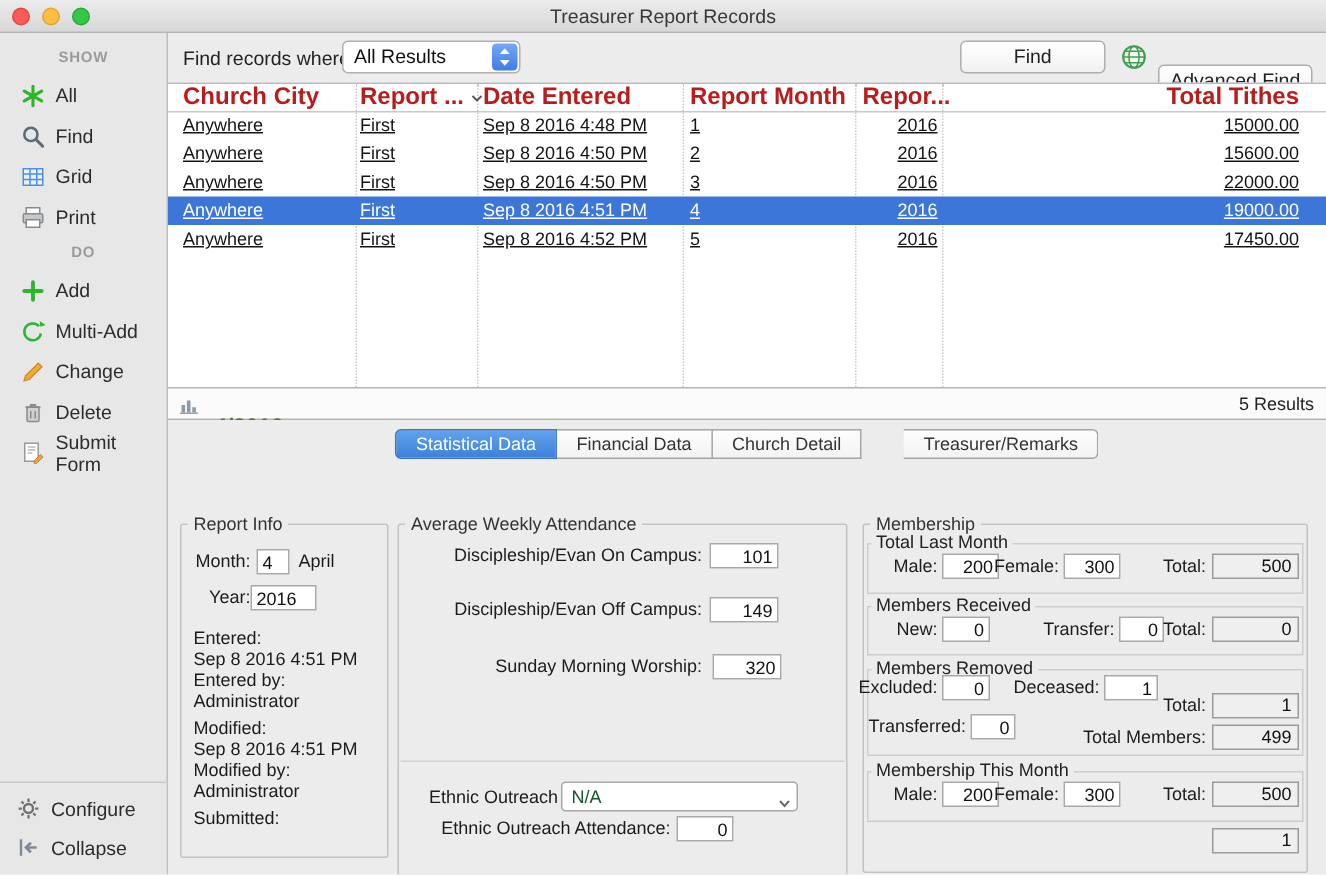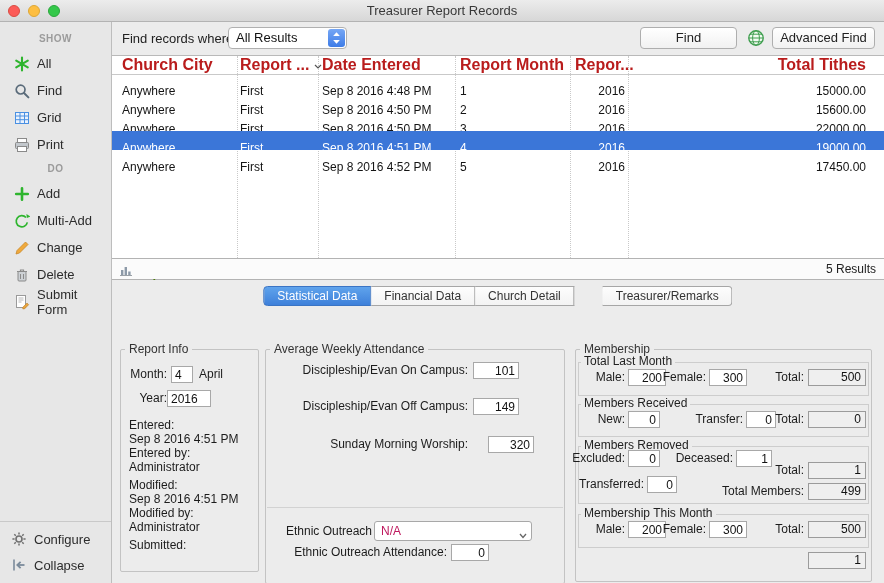--- a/index.html
+++ b/index.html
@@ -26,33 +26,33 @@
 
   
   .main{position:absolute;top:22px;left:112px;right:0;bottom:0;}
   .findbar{position:absolute;top:0;left:0;right:0;height:33px;background:#ececec;}
   .fb-label{position:absolute;left:10px;top:0;line-height:33px;font-size:13px;color:#222;}
   .popup{position:absolute;left:116px;top:5px;width:119px;height:22px;background:#fff;border:1px solid #b0b0b0;border-radius:4px;box-sizing:border-box;font-size:13px;cursor:default;}
   .popup-text{position:absolute;left:7px;top:0;line-height:20px;color:#111;}
   .popup-stepper{position:absolute;right:1px;top:1px;bottom:1px;width:17px;border-radius:3px;background:linear-gradient(#76a7f5,#3e7ce7);display:flex;align-items:center;justify-content:center;}
   .btn{position:absolute;top:5px;height:22px;background:linear-gradient(#ffffff,#f1f1f1);border:1px solid #aeaeae;border-radius:4px;font-size:13px;color:#222;text-align:center;box-sizing:border-box;font-family:inherit;padding:0;line-height:20px;}
   .btn.find{left:528px;width:97px;}
-  .btn.adv{right:9px;width:103px;}
+  .btn.adv{right:9px;width:103px;margin-top:16px;}
   .globe{position:absolute;left:634px;top:6px;width:20px;height:20px;}
 
   
   .tablewrap{position:absolute;top:33px;left:0;right:0;height:203px;background:#fff;border-top:1px solid #b9b9b9;box-sizing:border-box;}
   .colsep{position:absolute;top:0;bottom:0;width:0;border-left:1px dotted #c9c9c9;z-index:1;}
   .thead{position:absolute;top:0;left:0;right:0;height:18px;border-bottom:1px solid #c9c9c9;z-index:2;}
   .th{position:absolute;top:0;line-height:17px;font-size:16px;font-weight:bold;color:#b91c1c;white-space:nowrap;}
   .rows{position:absolute;top:18px;left:0;right:0;z-index:2;}
   .trow{position:relative;height:19px;}
   .trow.selected{background:#3b76d8;}
   .trow.selected .td{color:#fff;}
-  .td{position:absolute;top:8px;line-height:19px;font-size:12px;color:#141414;white-space:nowrap;}
+  .td{position:absolute;top:0;line-height:19px;font-size:12px;color:#141414;white-space:nowrap;text-decoration:underline;}
   .c1{left:10px}.c2{left:128px}.c3{left:210px}.c4{left:348px}.c5{right:259px}.c6{right:18px}.h5{left:463px}
 
   
   .statusbar{position:absolute;top:236px;left:0;right:0;height:22px;background:#fbfbfb;border-top:1px solid #b3b3b3;border-bottom:1px solid #b3b3b3;box-sizing:border-box;}
   .status-icon{position:absolute;left:7px;top:4px;}
   .status-label{position:absolute;left:26px;top:16px;line-height:20px;font-size:15px;font-weight:bold;color:#4d7c0f;}
   .status-results{position:absolute;right:8px;top:0;line-height:20px;font-size:12px;color:#222;}
 
   
   .formarea{position:absolute;top:258px;left:0;right:0;bottom:0;background:#ececec;}
@@ -64,21 +64,21 @@
 
   .fieldset{position:absolute;border:1px solid #c3c3c3;border-radius:2px;}
   .legend{position:absolute;top:-8px;left:4px;background:#ececec;padding:0 4px;font-size:12px;color:#333;white-space:nowrap;z-index:3;}
   .subhead{position:absolute;background:#ececec;padding:0 3px;font-size:12px;color:#222;z-index:2;white-space:nowrap;}
   .subbox{position:absolute;left:2px;right:2px;border:1px solid #cdcdcd;z-index:1;}
   .lbl{position:absolute;font-size:12px;color:#1c1c1c;line-height:17px;white-space:nowrap;z-index:2;}
   .input{position:absolute;height:17px;box-sizing:border-box;background:#fff;border:1px solid #a8a8a8;font-family:inherit;font-size:12px;color:#111;padding:0 3px;z-index:2;}
   .input.num{text-align:right;}
   .ro{position:absolute;height:17px;box-sizing:border-box;background:#efefef;border:1px solid #9b9b9b;font-size:12px;color:#111;text-align:right;padding:0 4px;line-height:15px;z-index:2;}
   .dropdown{position:absolute;height:20px;background:#fff;border:1px solid #a8a8a8;border-radius:3px;box-sizing:border-box;font-size:12px;z-index:2;cursor:default;}
-  .dd-text{position:absolute;left:6px;line-height:18px;color:#be185d;}
+  .dd-text{position:absolute;left:6px;line-height:18px;color:#14532d;}
   .dd-chev{position:absolute;right:4px;top:6px;}
   .divider{position:absolute;left:1px;right:1px;border-top:1px solid #d2d2d2;z-index:1;}
   .infoblock{position:absolute;left:8px;top:68px;font-size:12px;line-height:14px;color:#1c1c1c;z-index:2;}
   .infoblock .gap{margin-top:4px;}
 </style>
 </head>
 <body>
 
 <div class="window">
 
@@ -326,21 +326,21 @@
         </div>
       </div>
 
       <div class="fieldset" style="left:153px;top:69px;width:298px;height:233px">
         <div class="legend">Average Weekly Attendance</div>
         <span class="lbl" style="top:12px;right:96px">Discipleship/Evan On Campus:</span>
         <input class="input num" style="top: 12px; left: 207px; width: 46px;" value="101">
         <span class="lbl" style="top:48px;right:96px">Discipleship/Evan Off Campus:</span>
         <input class="input num" style="top: 48px; left: 207px; width: 46px;" value="149">
         <span class="lbl" style="top:86px;right:96px">Sunday Morning Worship:</span>
-        <input class="input num" style="top: 86px; left: 222px; width: 46px;" value="320">
+        <input class="input num" style="top: 86px; left: 209px; width: 46px;" value="320">
         <div class="divider" style="top:157px"></div>
         <span class="lbl" style="top:173px;left:20px">Ethnic Outreach</span>
         <div class="dropdown" style="top:171px;left:108px;width:158px">
           <span class="dd-text">N/A</span>
           <span class="dd-chev"><svg width="8" height="6" viewBox="0 0 8 6">
                 <path d="M1 1l3 3.4L7 1" fill="none" stroke="#666" stroke-width="1.3"></path>
               </svg></span>
         </div>
         <span class="lbl" style="top:194px;right:117px">Ethnic Outreach Attendance:</span>
         <input class="input num" style="top: 194px; left: 185px; width: 38px;" value="0">

